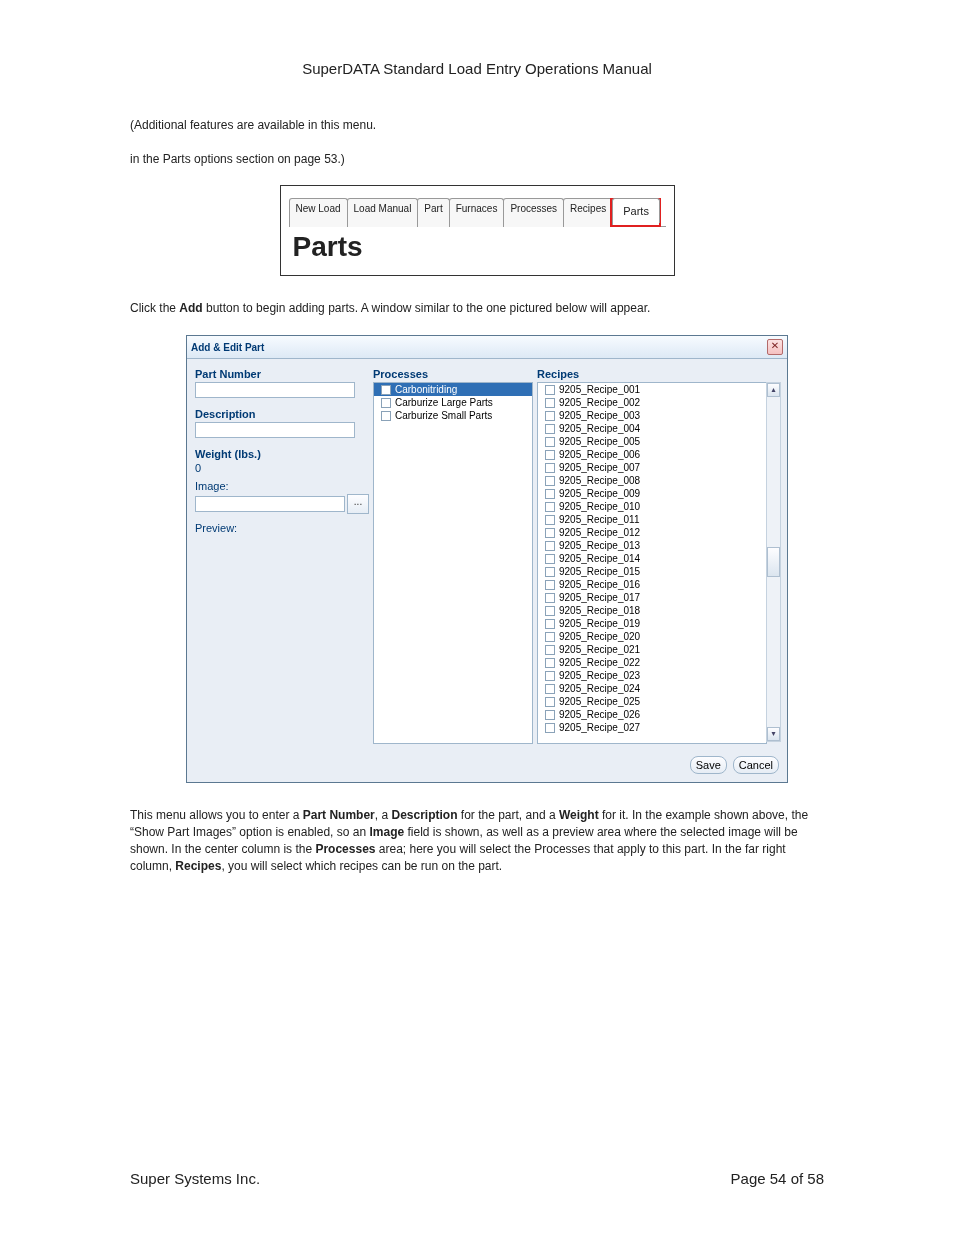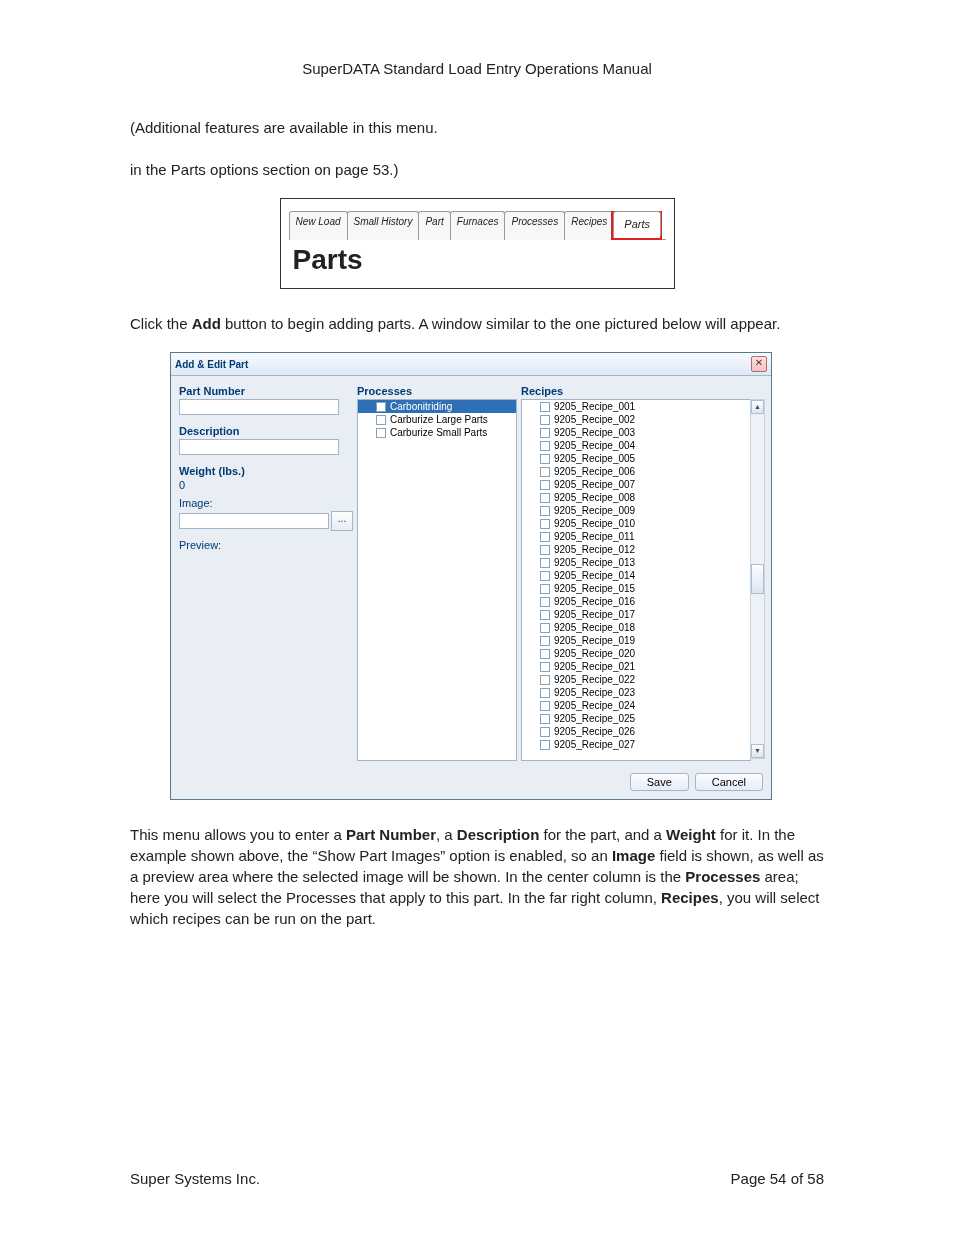--- a/index.html
+++ b/index.html
@@ -15,21 +15,21 @@
     box-sizing: border-box;
     min-height: 1235px;
     position: relative;
   }
   .doc-title {
     text-align: center;
     font-size: 15px;
     margin-bottom: 40px;
   }
   .para {
-    font-size: 15px;
+    font-size: 12px;
     line-height: 1.4;
     margin: 0 0 18px 0;
   }
   .bold { font-weight: bold; }
 
   
   .tabs-fig {
     width: 395px;
     margin: 4px auto 24px auto;
     border: 1px solid #333;
@@ -45,21 +45,20 @@
   }
   .tab {
     border: 1px solid #999;
     border-bottom: none;
     padding: 4px 6px;
     background: #f7f7f7;
     color: #222;
     border-radius: 3px 3px 0 0;
     margin-right: -1px;
     white-space: nowrap;
-    font-style: italic;
   }
   .tab.active {
     background: #fff;
     padding: 6px 10px;
     font-size: 11px;
     position: relative;
     top: -2px;
   }
   .hl-red { border: 2px solid #e02020; margin-left: -2px; }
   .tabs-under {
@@ -67,21 +66,21 @@
     margin-top: -1px;
     padding: 4px 4px 0 4px;
     font-family: Arial, sans-serif;
     font-size: 28px;
     font-weight: bold;
   }
 
   
   .dlg-fig {
     width: 602px;
-    margin: 0 0 24px 40px;
+    margin: 0 0 24px 56px;
   }
   .dlg {
     border: 1px solid #5b7891;
     font-family: Tahoma, Arial, sans-serif;
     font-size: 11px;
     color: #003a74;
     background: #e9eef5;
   }
   .dlg-title {
     background: linear-gradient(#f7fbff,#dde9f5);
@@ -143,38 +142,38 @@
   }
   .sb .arrow, .sb .thumb {
     background:linear-gradient(#fdfdff,#dbe5ef);
     border:1px solid #aebfd0; box-sizing:border-box;
     font-size:8px; text-align:center; color:#446;
   }
   .sb .arrow { height:14px; line-height:12px; }
   .sb .thumb { height:30px; margin:0; }
   .li {
     display:flex; align-items:center; gap:4px;
-    padding:0 18px; height:13px; font-size:10px; color:#000;
+    padding:0 7px; height:13px; font-size:10px; color:#000;
   }
   .li.sel { background:#2f6fb5; color:#fff; }
   .chk {
     width:10px; height:10px; border:1px solid #8aa2b8; background:#fff;
     box-sizing:border-box;
   }
   .dlg-foot {
     display:flex; justify-content:flex-end; gap:6px;
     padding:6px 8px 8px;
     background:#e9eef5;
   }
   .btn {
     border:1px solid #9fb6cb;
     background:linear-gradient(#fdfdff,#e6edf5);
-    padding:2px 16px;
+    padding:2px 5px;
     font-size:11px;
-    border-radius:3px;
+    border-radius:8px;
     color:#000;
   }
 
   .footer {
     position:absolute; left:130px; right:130px; bottom:48px;
     display:flex; justify-content:space-between;
     font-size:15px;
   }
 </style>
 </head>
@@ -187,21 +186,21 @@
   <p class="para">
     <span>(Additional features are available in this menu.</span><br>
     <br>
     <span>in the Parts options section on page 53.)</span>
   </p>
 
 
   <div class="tabs-fig">
     <div class="tabbar">
       <div class="tab">New Load</div>
-      <div class="tab">Small History</div>
+      <div class="tab">Load Manual</div>
       <div class="tab">Part</div>
       <div class="tab">Furnaces</div>
       <div class="tab">Processes</div>
       <div class="tab">Recipes</div>
       <div class="hl-red">
         <div class="tab active">Parts</div>
       </div>
     </div>
     <div class="tabs-under">Parts</div>
   </div>

